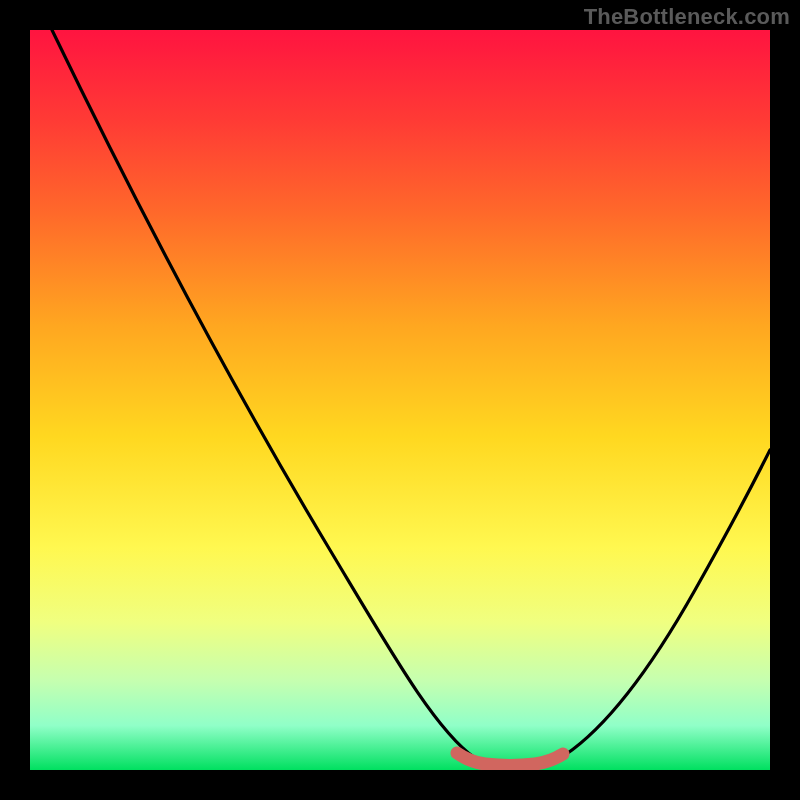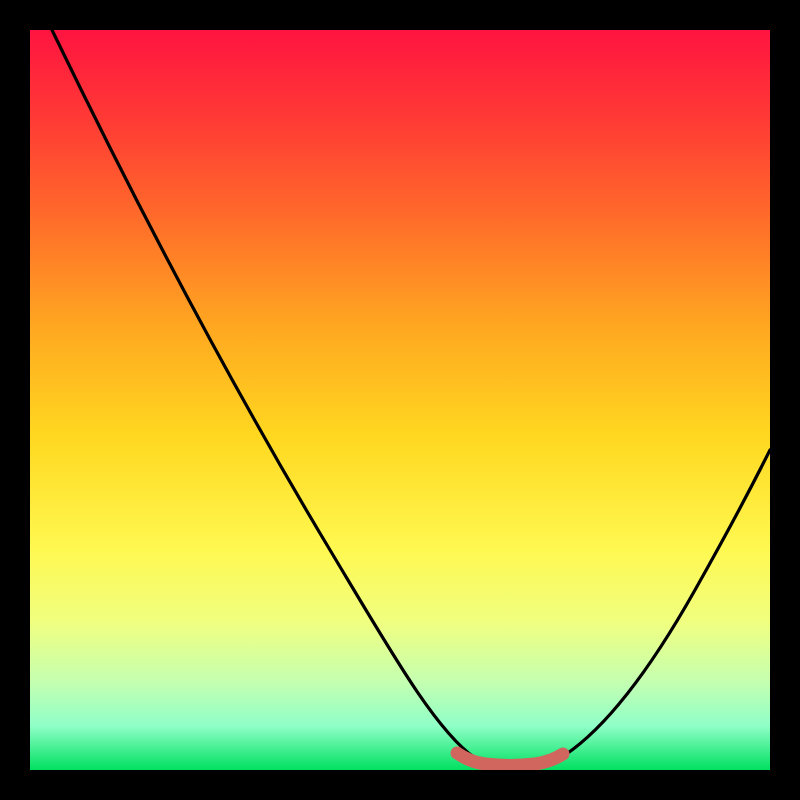--- a/index.html
+++ b/index.html
@@ -33,20 +33,21 @@
     left: 30px;
     width: 740px;
     height: 740px;
     display: block;
   }
 </style>
 </head>
 <body>
 
 <div class="frame">
+  <div class="watermark">TheBottleneck.com</div>
 
   <svg class="chart-svg" viewBox="0 0 740 740" preserveAspectRatio="none">
     <defs>
       <linearGradient id="bgGrad" x1="0" y1="0" x2="0" y2="1">
         <stop offset="0%" stop-color="#ff1440"></stop>
         <stop offset="12%" stop-color="#ff3a35"></stop>
         <stop offset="25%" stop-color="#ff6a2a"></stop>
         <stop offset="40%" stop-color="#ffa720"></stop>
         <stop offset="55%" stop-color="#ffd820"></stop>
         <stop offset="70%" stop-color="#fff850"></stop>

